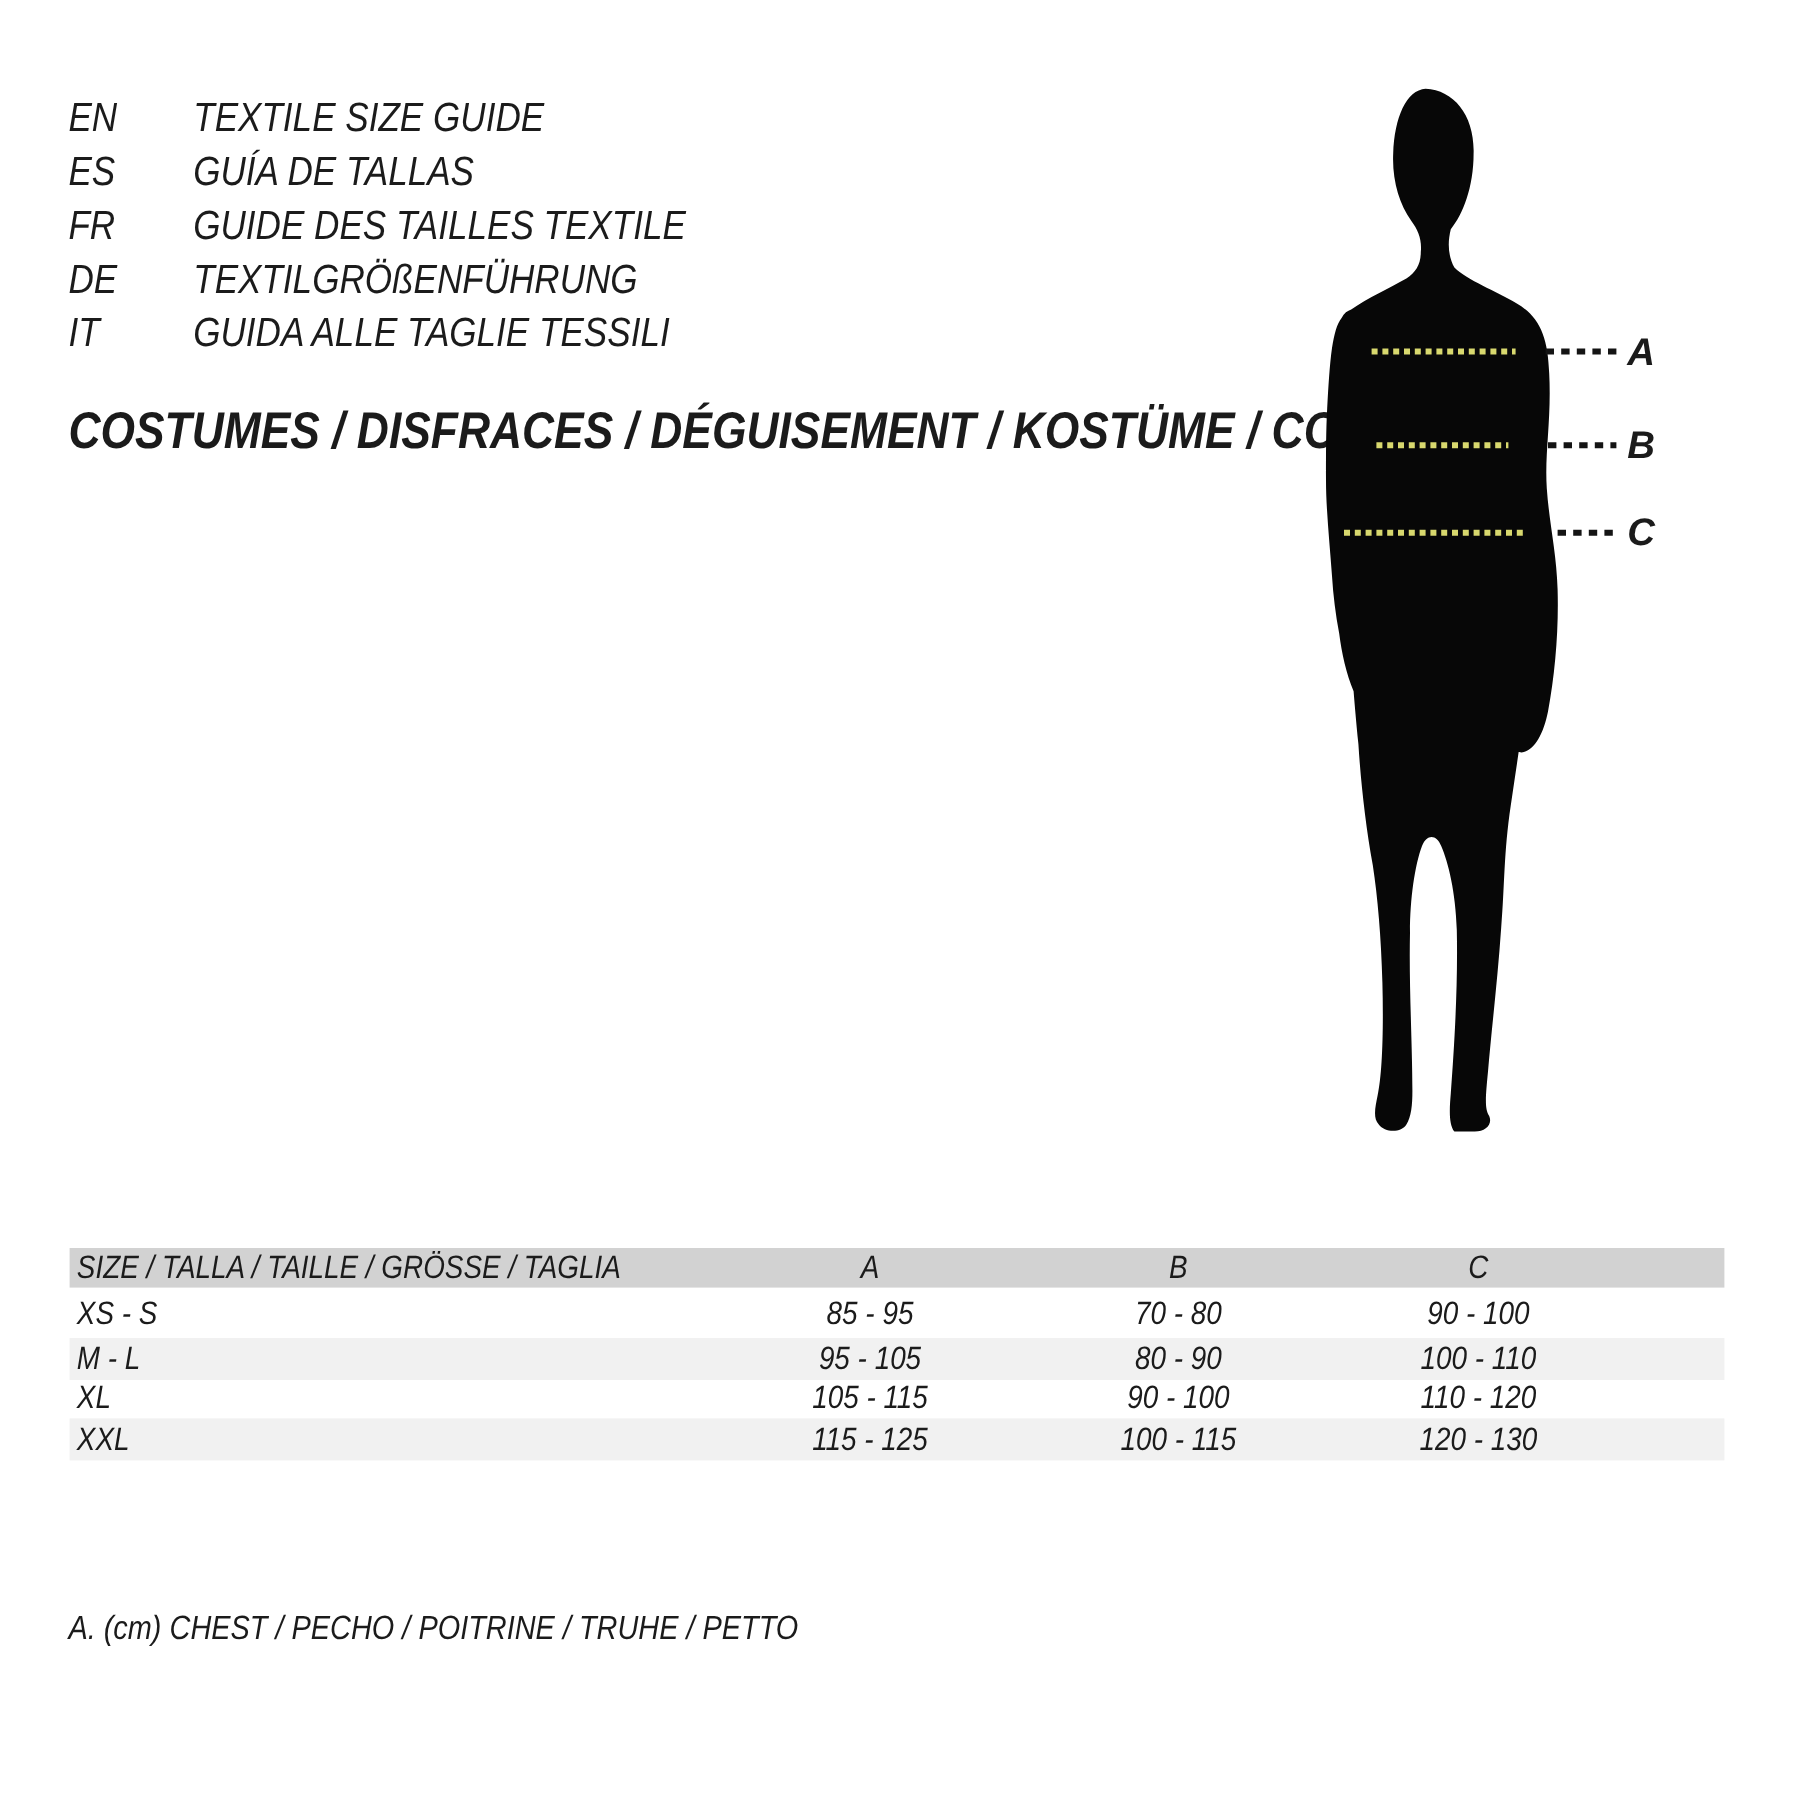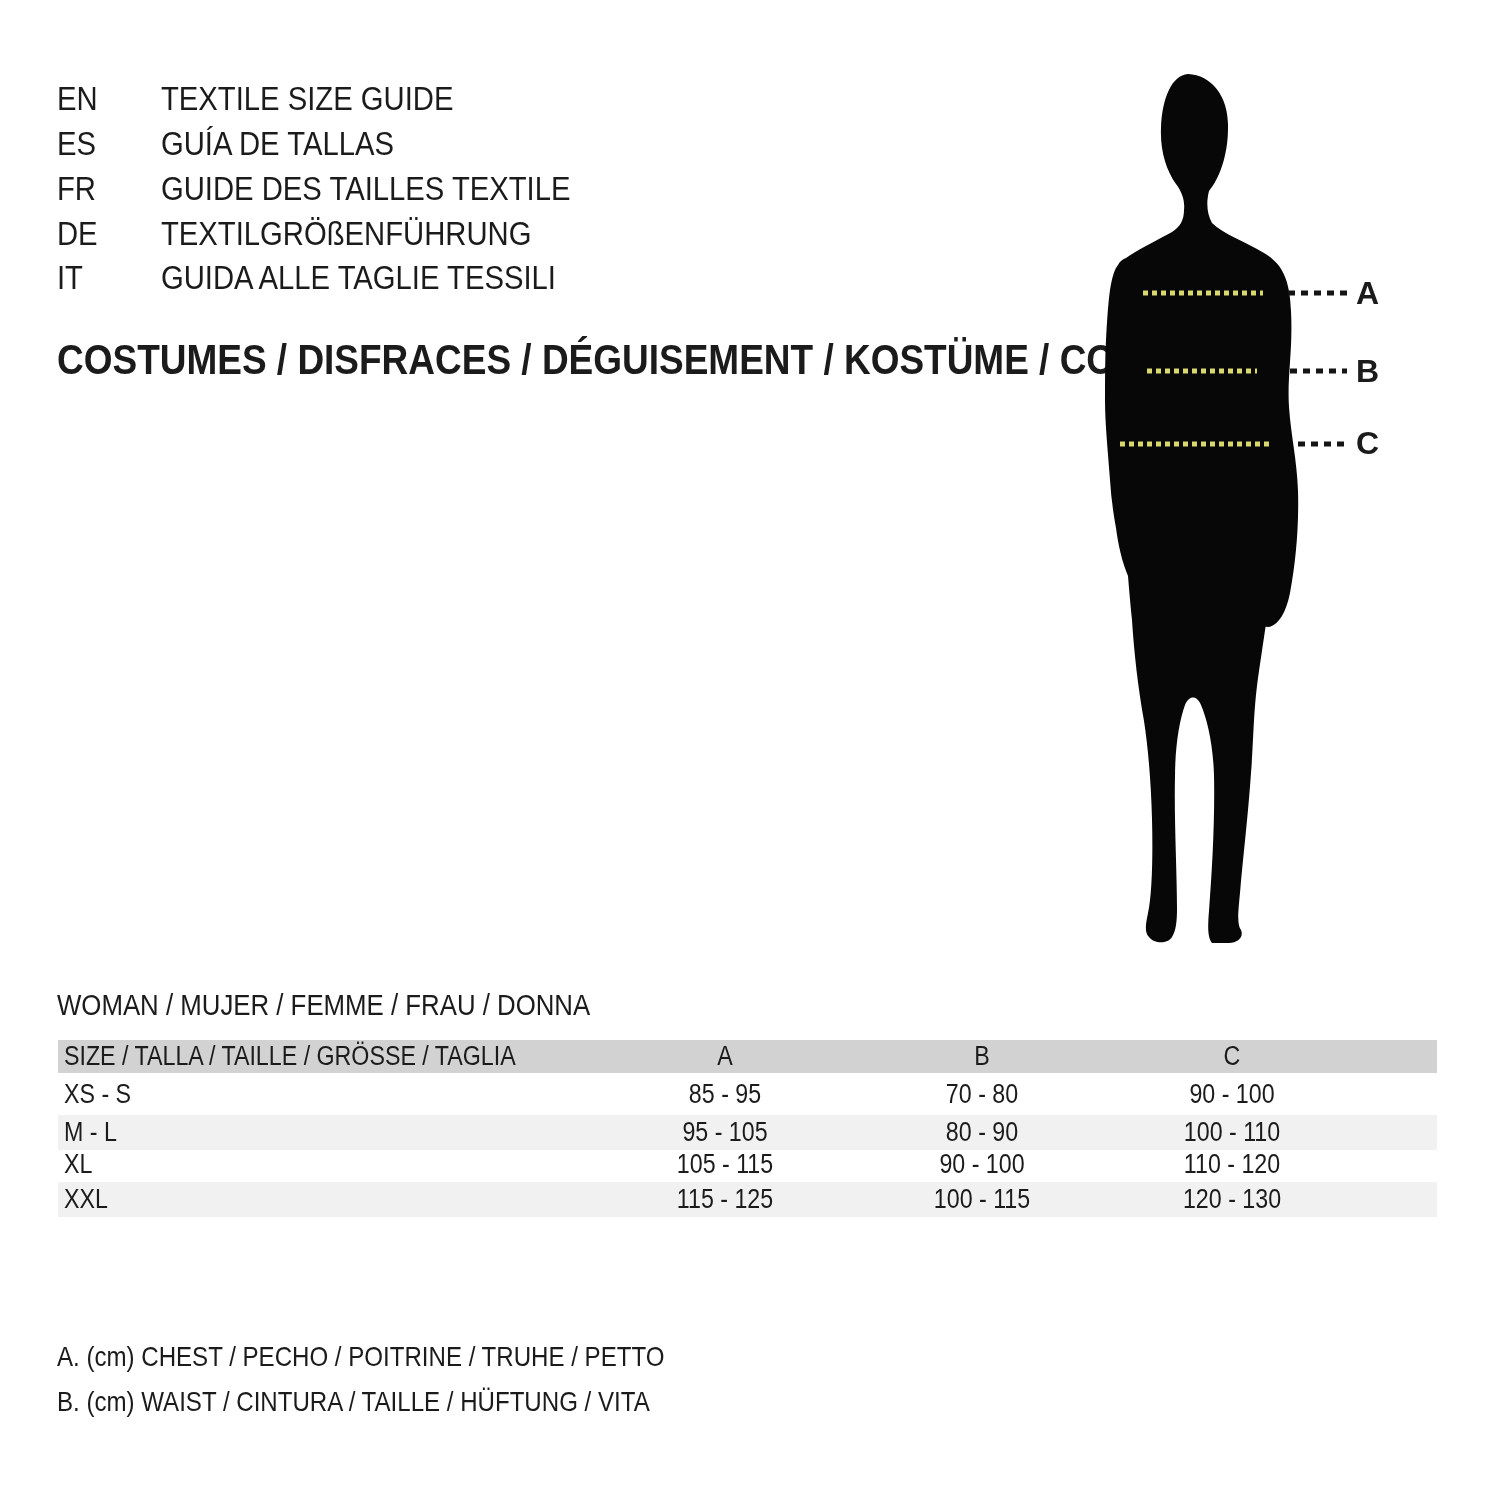--- a/index.html
+++ b/index.html
@@ -1,18 +1,18 @@
 <!DOCTYPE html>
 <html style="--ink: #1b1b1b; --header-bg: #d2d2d2; --stripe: #f1f1f1; --silhouette: #070707; --dash-yellow: #d8d86e; --dash-black: #141414;"><head>
 <meta charset="utf-8">
 <style>
   html,body{margin:0;padding:0;background:#ffffff;}
   body{width:1501px;height:1500px;overflow:hidden;
        font-family:"Liberation Sans","DejaVu Sans",sans-serif;color:var(--ink,#1b1b1b);}
-  .canvas{position:relative;width:1501px;height:1148px;background:#fff;}
+  .canvas{position:relative;width:1501px;height:1148px;background:#fff;font-style:italic;}
 
   
   .cond{display:inline-block;transform:scaleX(0.86);transform-origin:0 50%;white-space:nowrap;}
 
   
   .lang-row{position:absolute;left:57px;height:36px;line-height:36px;font-size:34px;}
   .lang-code{position:absolute;left:0;top:0;}
   .lang-label{position:absolute;left:71px;top:0;margin-left:33px;}
 
   
@@ -127,23 +127,20 @@
       <line class="mdash" x1="60" y1="384" x2="213" y2="384"></line>
       <line class="ldash" x1="228" y1="233" x2="287" y2="233"></line>
       <line class="ldash" x1="230" y1="311" x2="287" y2="311"></line>
       <line class="ldash" x1="238" y1="384" x2="287" y2="384"></line>
     </svg>
   </div>
   <div class="marker-label" style="top:277px">A</div>
   <div class="marker-label" style="top:355px">B</div>
   <div class="marker-label" style="top:427px">C</div>
 
-  <div class="group-title">
-    <span class="cond">WOMAN / MUJER / FEMME / FRAU / DONNA</span>
-  </div>
 
   <div class="size-table">
     <div class="t-row t-head">
       <span class="cell-size"><span class="cond">SIZE / TALLA / TAILLE / GRÖSSE / TAGLIA</span></span>
       <span class="ccell col-a">A</span>
       <span class="ccell col-b">B</span>
       <span class="ccell col-c">C</span>
     </div>
 
     <div class="t-row row-0">
@@ -168,17 +165,14 @@
       <span class="cell-size"><span class="cond">XXL</span></span>
       <span class="ccell col-a">115 - 125</span>
       <span class="ccell col-b">100 - 115</span>
       <span class="ccell col-c">120 - 130</span>
     </div>
   </div>
 
   <div class="legend-line legend-0">
     <span class="cond">A. (cm) CHEST / PECHO / POITRINE / TRUHE / PETTO</span>
   </div>
-  <div class="legend-line legend-1">
-    <span class="cond">B. (cm) WAIST / CINTURA / TAILLE / HÜFTUNG / VITA</span>
-  </div>
 
 </div>
 
 </body></html>

